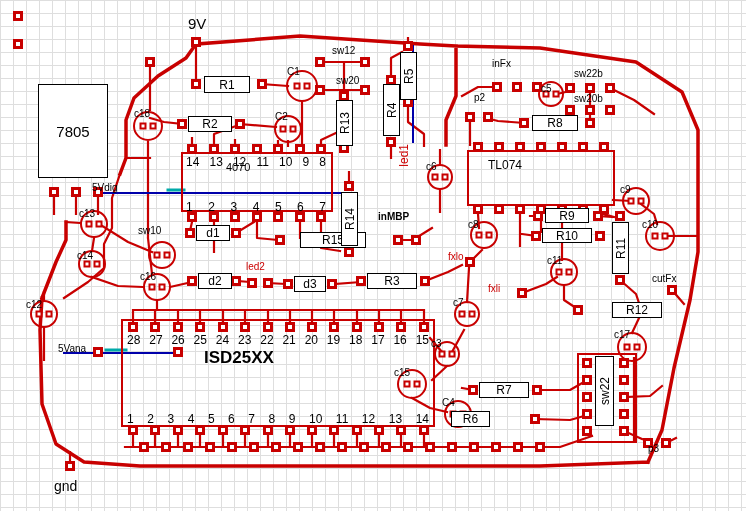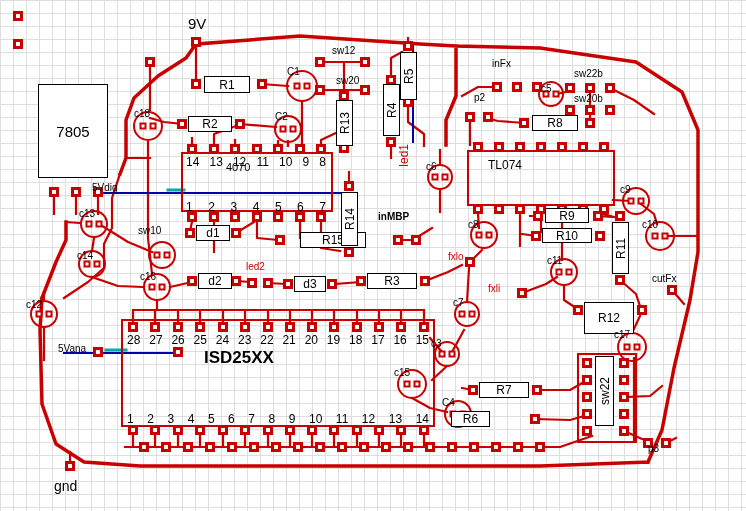--- a/index.html
+++ b/index.html
@@ -317,21 +317,21 @@
 
   <div class="tl" style="left:226px;top:162px;font-size:11px">4070</div>
   <div class="tl" style="left:488px;top:159px;font-size:12px">TL074</div>
   <div class="tl bold" style="left:204px;top:349px;font-size:17px">ISD25XX</div>
 
   <div class="bx" style="left:204px;top:76px;width:46px;height:17px">R1</div>
   <div class="bx" style="left:188px;top:116px;width:44px;height:16px">R2</div>
   <div class="bx" style="left:532px;top:115px;width:46px;height:16px">R8</div>
   <div class="bx" style="left:545px;top:208px;width:44px;height:15px">R9</div>
   <div class="bx" style="left:542px;top:228px;width:50px;height:15px">R10</div>
-  <div class="bx" style="left:584px;top:302px;width:50px;height:32px">R12</div>
+  <div class="bx" style="left:612px;top:302px;width:50px;height:16px">R12</div>
   <div class="bx" style="left:300px;top:232px;width:66px;height:16px">R15</div>
   <div class="bx" style="left:367px;top:273px;width:50px;height:16px">R3</div>
   <div class="bx" style="left:479px;top:382px;width:50px;height:16px">R7</div>
   <div class="bx" style="left:451px;top:411px;width:39px;height:16px">R6</div>
   <div class="bx" style="left:196px;top:225px;width:34px;height:16px">d1</div>
   <div class="bx" style="left:198px;top:273px;width:34px;height:16px">d2</div>
   <div class="bx" style="left:294px;top:276px;width:32px;height:16px">d3</div>
   <div class="bx vert blue" style="left:400px;top:52px;width:17px;height:48px">R5</div>
   <div class="bx vert blue" style="left:336px;top:100px;width:17px;height:46px">R13</div>
   <div class="bx vert" style="left:383px;top:84px;width:17px;height:52px">R4</div>

